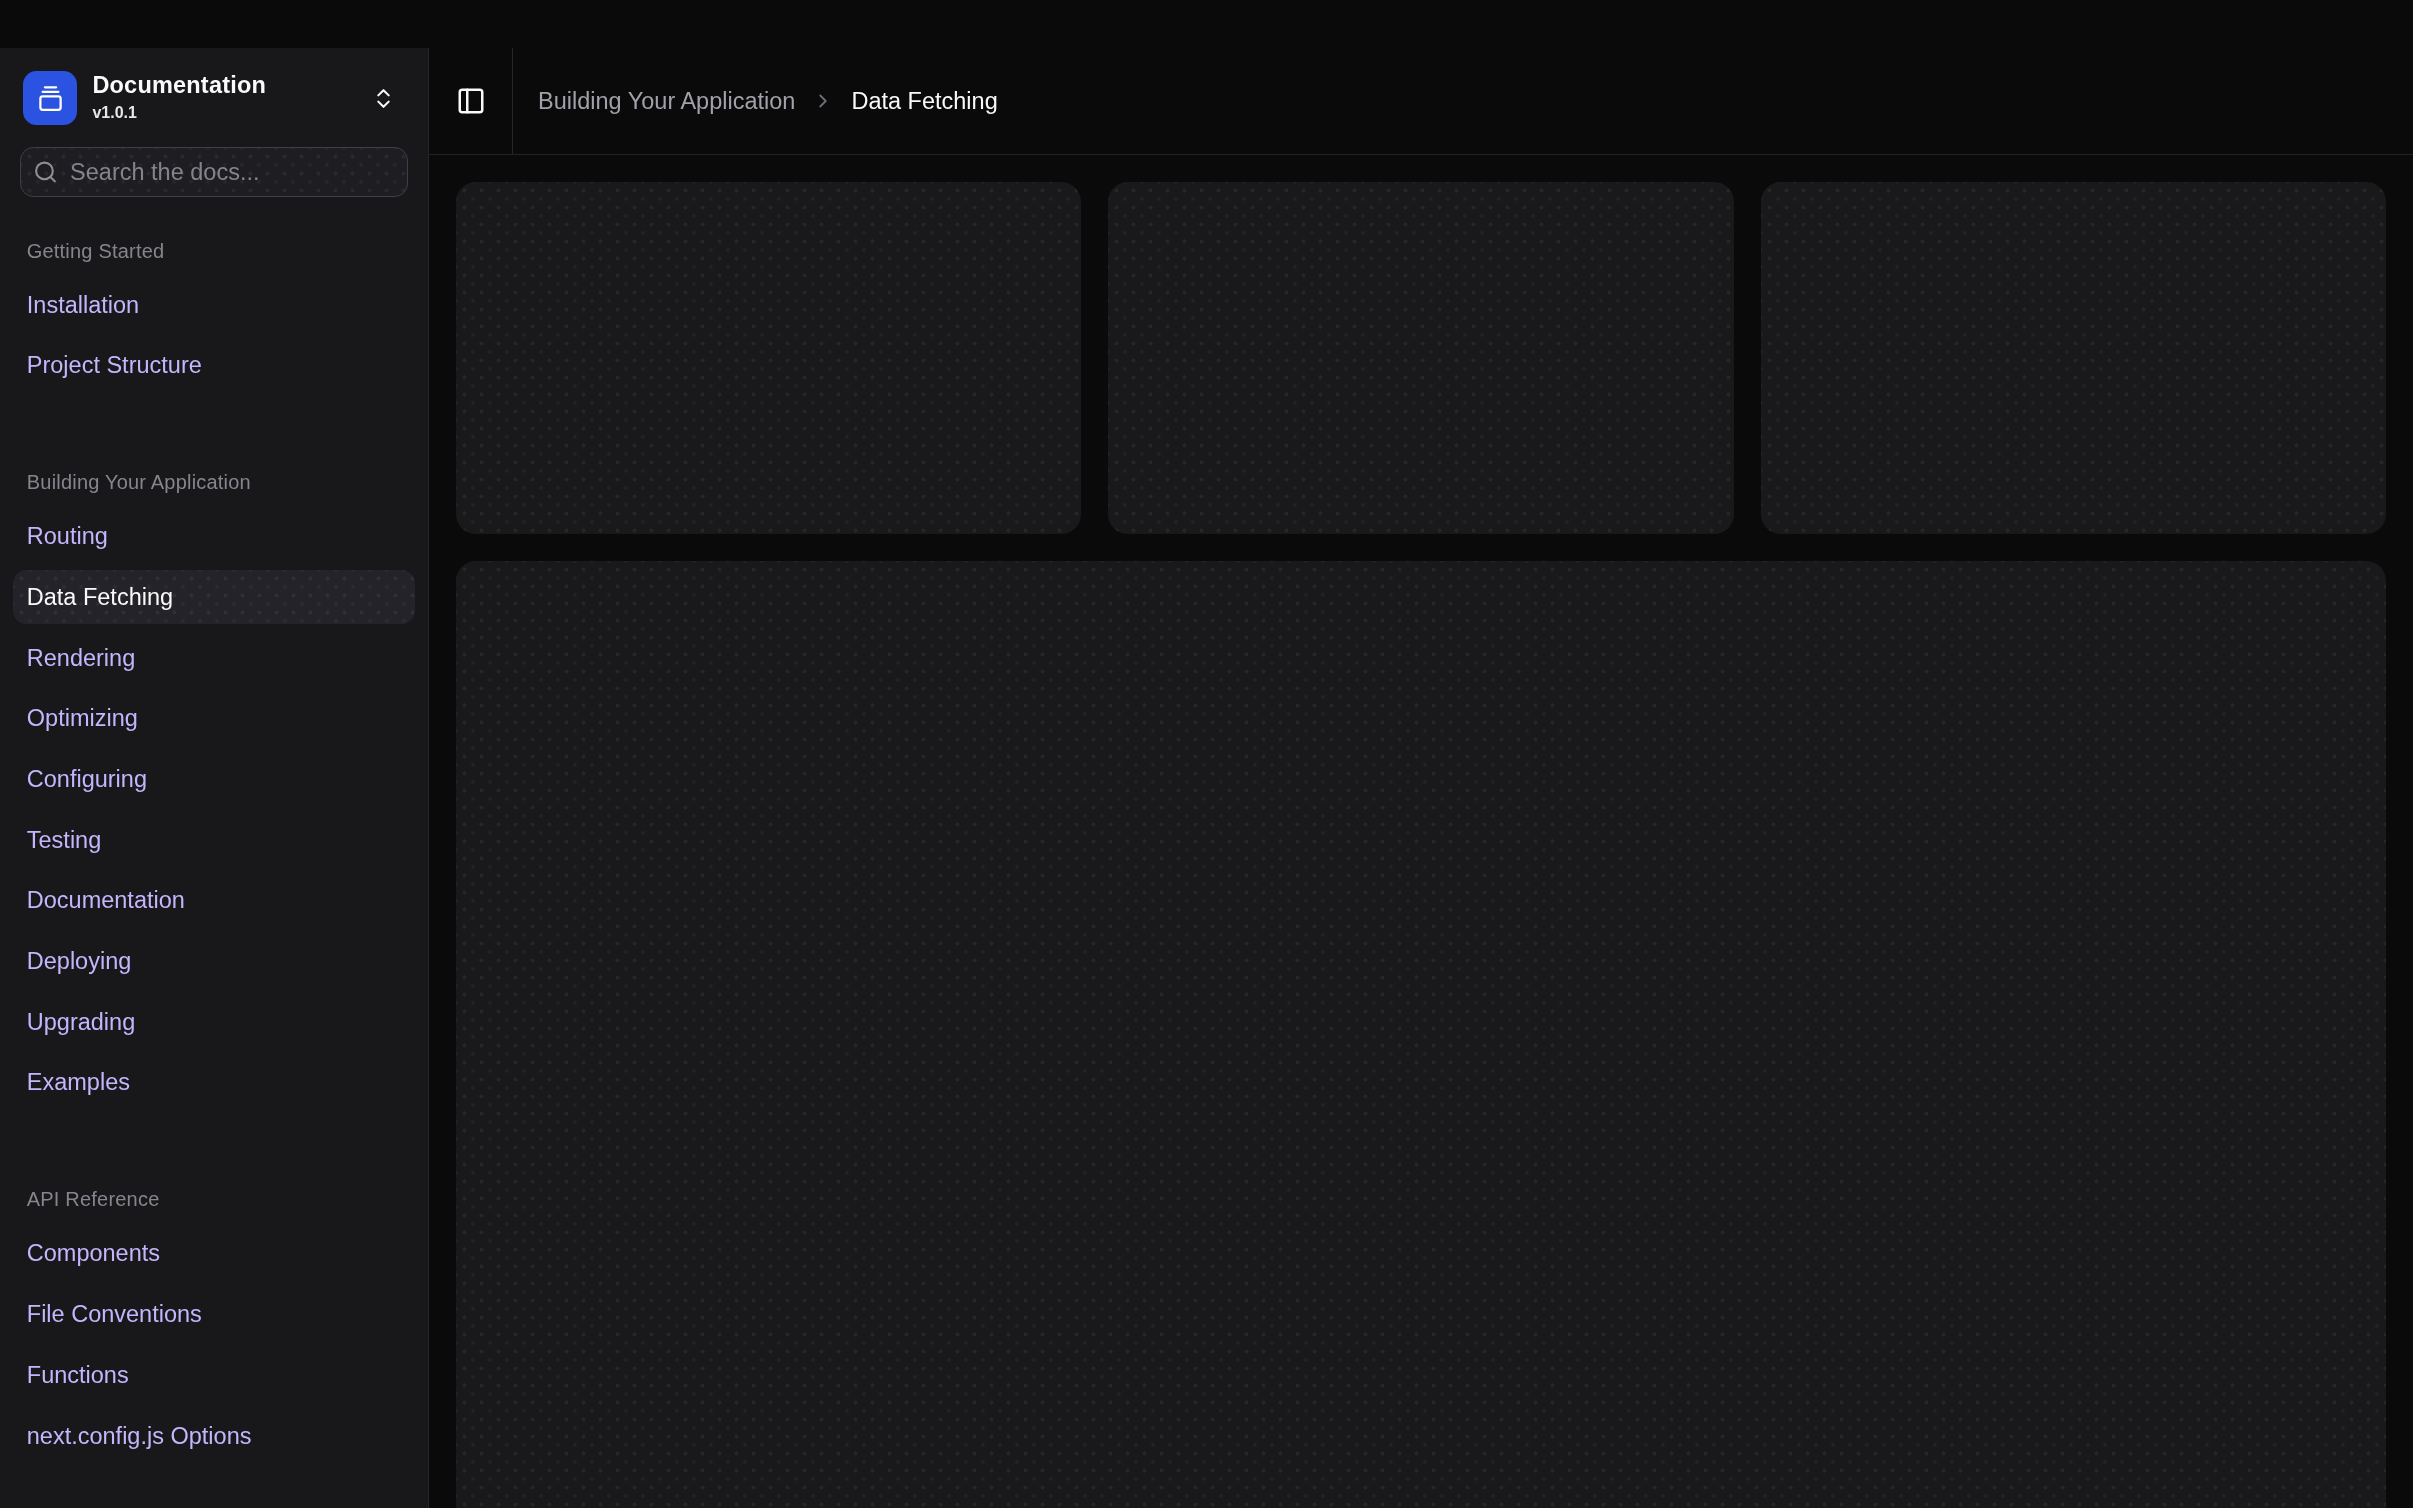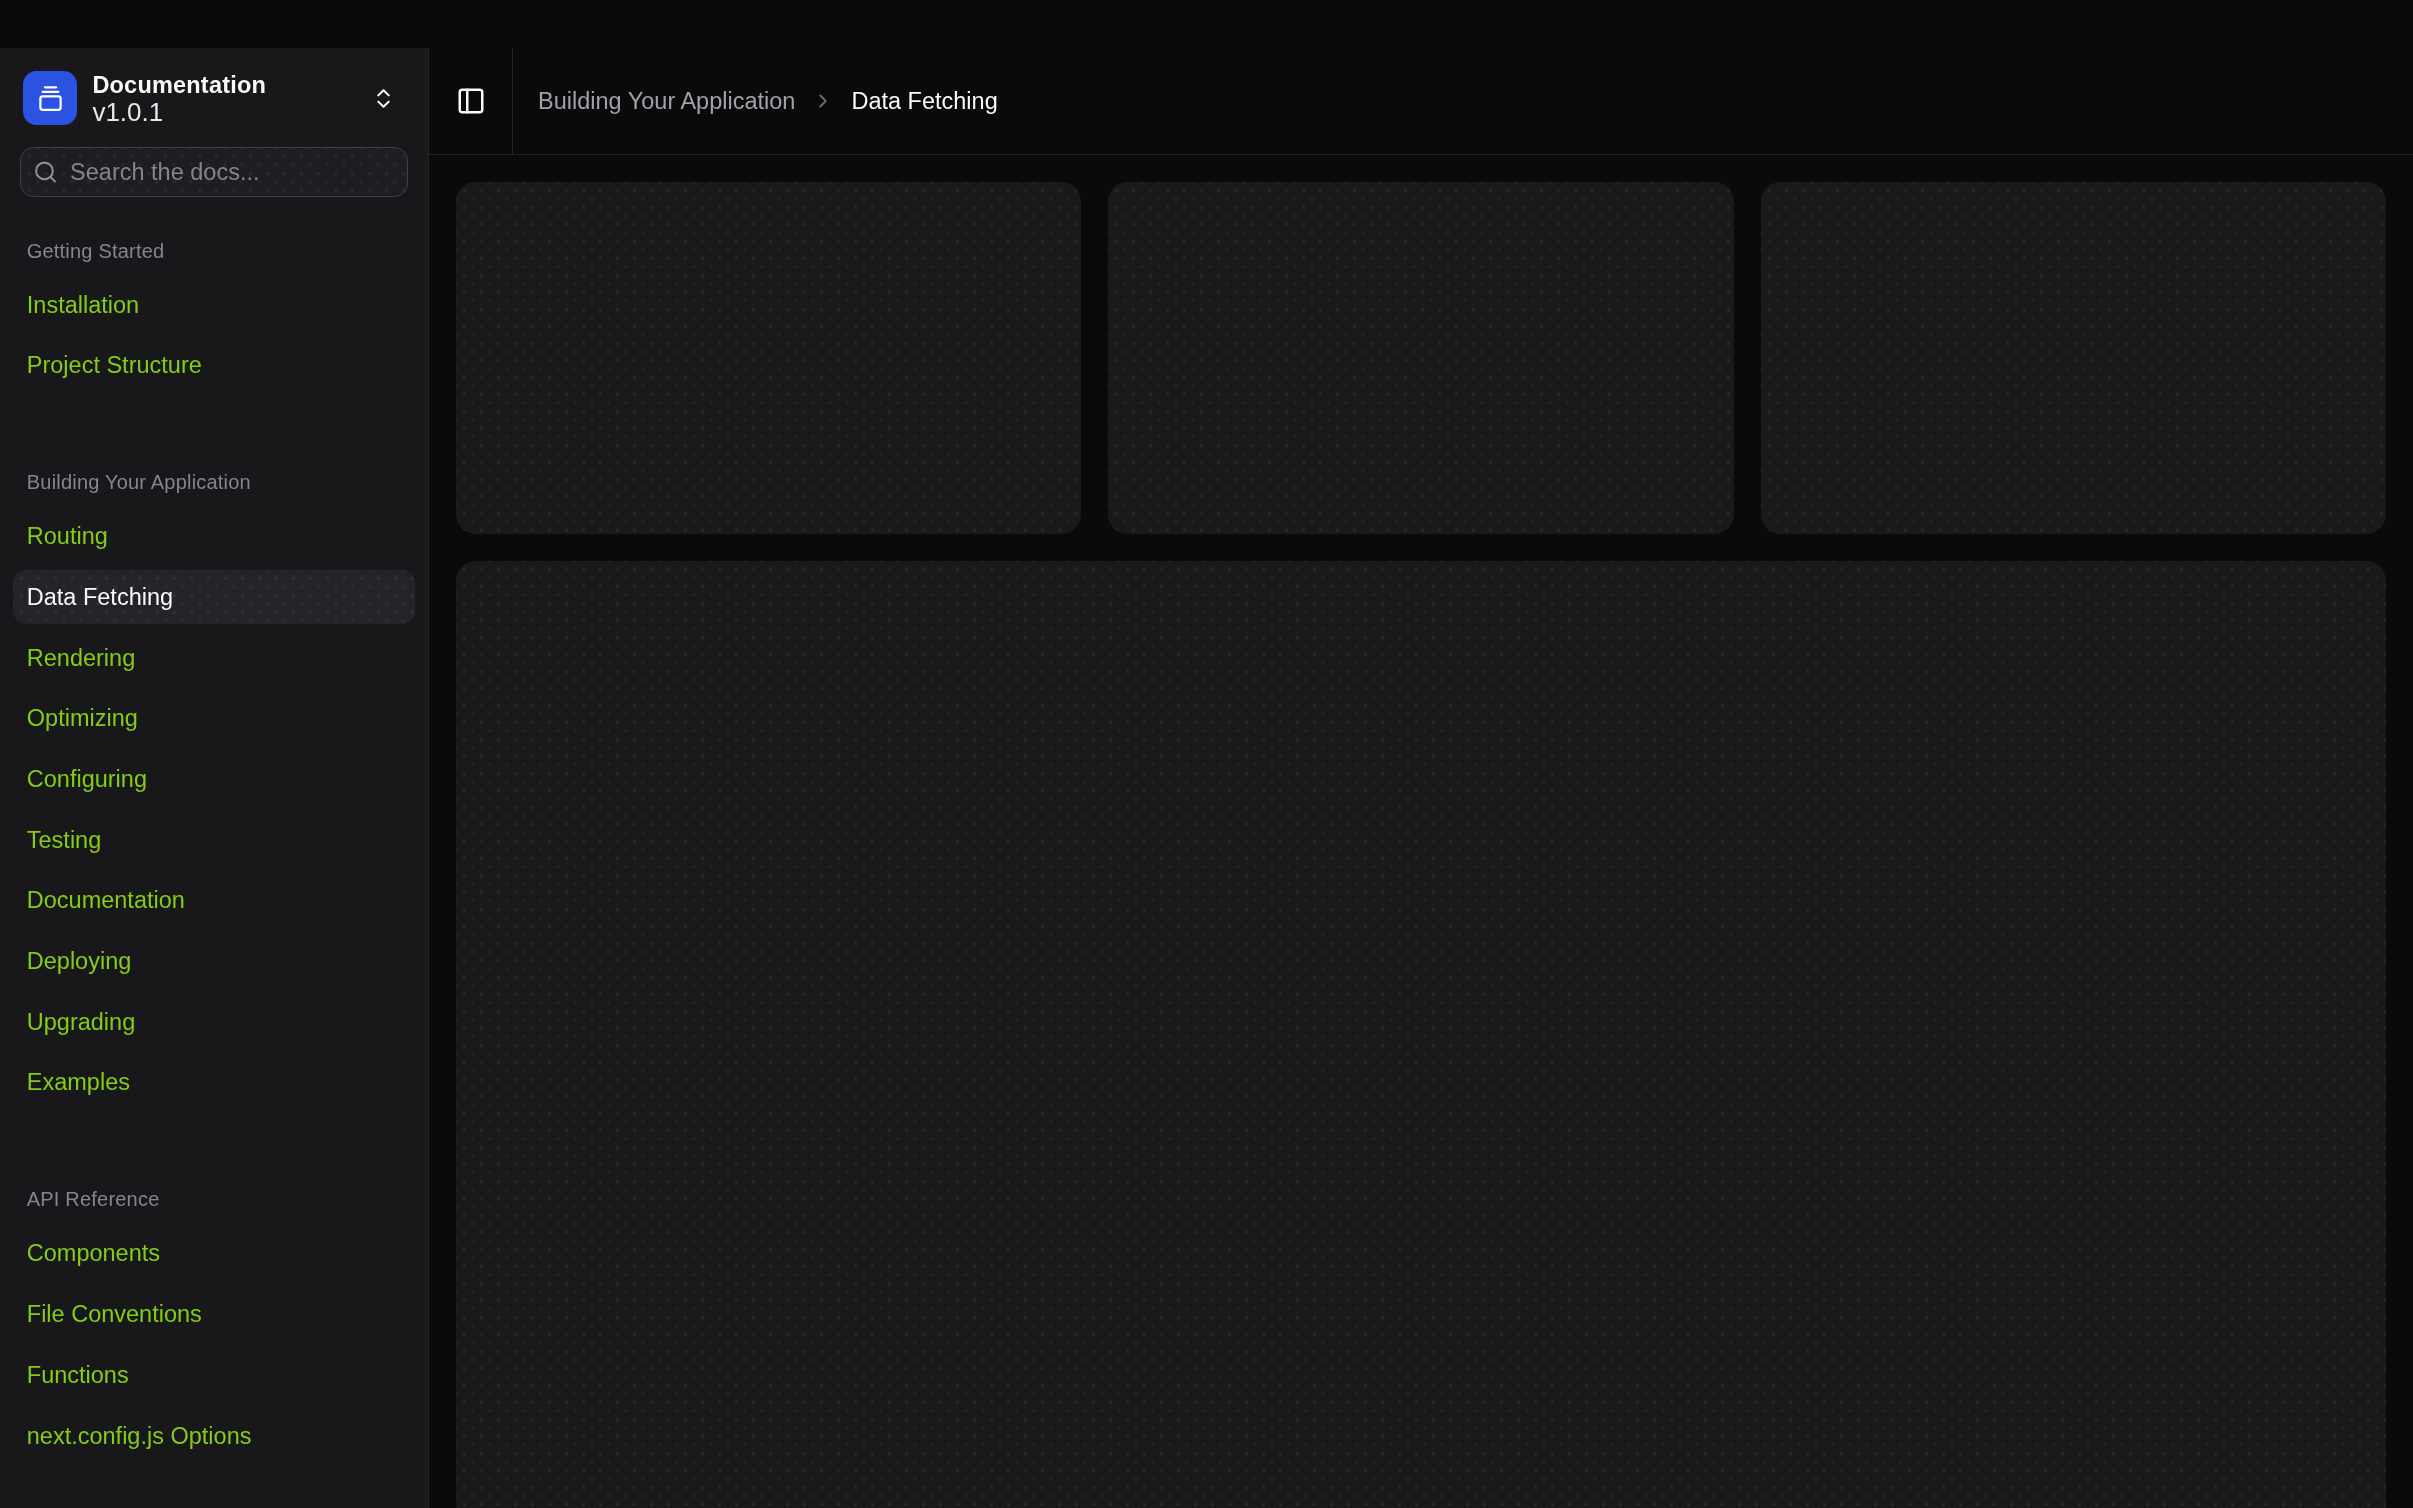--- a/index.html
+++ b/index.html
@@ -24,21 +24,21 @@
     display:flex; align-items:center; gap:15px;
     padding:10px; border-radius:13.4px; cursor:pointer;
   }
   .logo-badge {
     width:54px; height:54px; min-width:54px;
     border-radius:13.4px; background:#2b52e0;
     display:flex; align-items:center; justify-content:center;
   }
   .team-text { display:flex; flex-direction:column; gap:2.5px; }
   .team-name { font-size:23.5px; font-weight:700; line-height:27px; letter-spacing:0.2px; }
-  .team-version { font-size:26px; font-weight:400; line-height:23.5px; color:#e7e7ea; }
+  .team-version { font-size:16px; font-weight:700; line-height:23.5px; color:#e7e7ea; }
   .switcher-chevron { margin-left:auto; margin-right:8.4px; color:#fafafa; }
 
   .dots {
     background-image:
       radial-gradient(circle, rgba(255,255,255,0.055) 1.7px, transparent 2.3px),
       radial-gradient(circle, rgba(255,255,255,0.045) 1.7px, transparent 2.3px);
     background-size:17px 17px, 17px 17px;
     background-position:0 0, 8.4px 8.4px;
   }
 
@@ -66,21 +66,21 @@
   .nav-group { display:flex; flex-direction:column; }
   .nav-group-label {
     height:54px; display:flex; align-items:center;
     padding:0 13.4px; font-size:20px; font-weight:500;
     color:#85858d; letter-spacing:0.2px;
   }
   .nav-menu { display:flex; flex-direction:column; gap:6.7px; }
   .nav-item {
     height:54px; display:flex; align-items:center;
     padding:0 13.4px; border-radius:13.4px;
-    font-size:23.5px; color:#84cc16; cursor:pointer;
+    font-size:23.5px; color:#c4b5fd; cursor:pointer;
     white-space:nowrap;
   }
   .nav-item.active {
     background-color:#232329;
     color:#fafafa; font-weight:500;
   }
 
   
   .main { flex:1; display:flex; flex-direction:column; height:100%; overflow:hidden; }
   .main-header {

